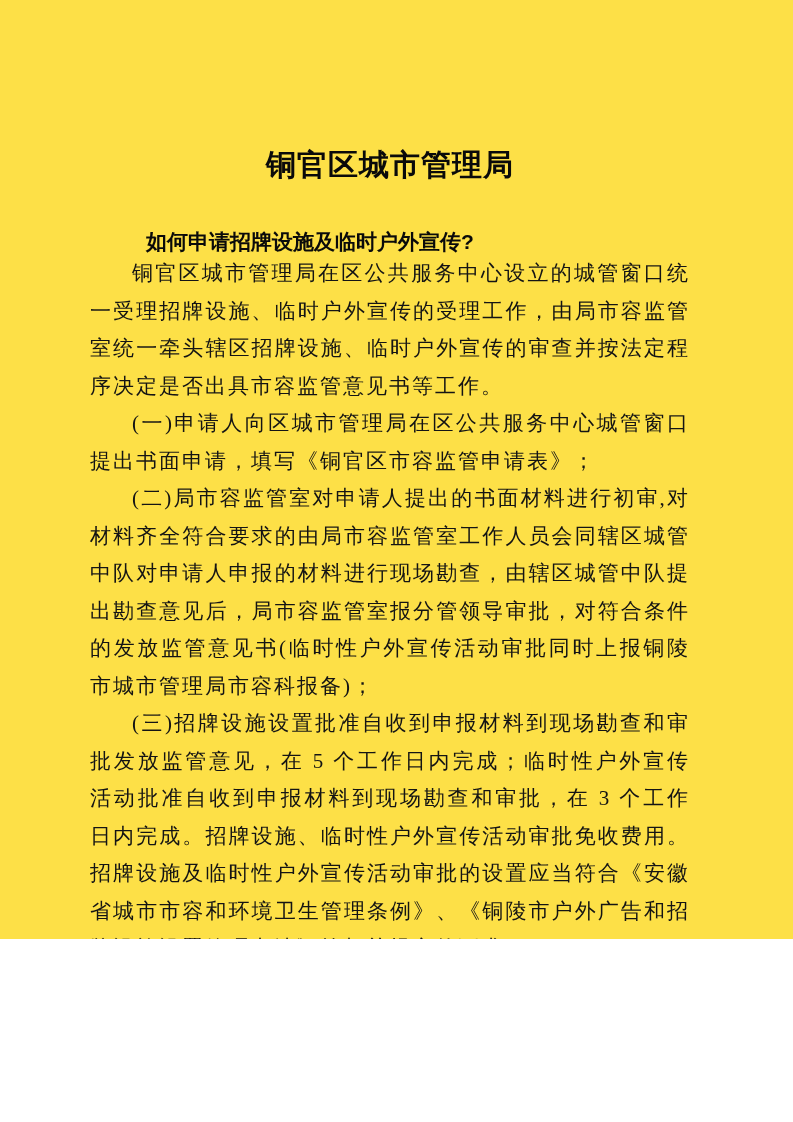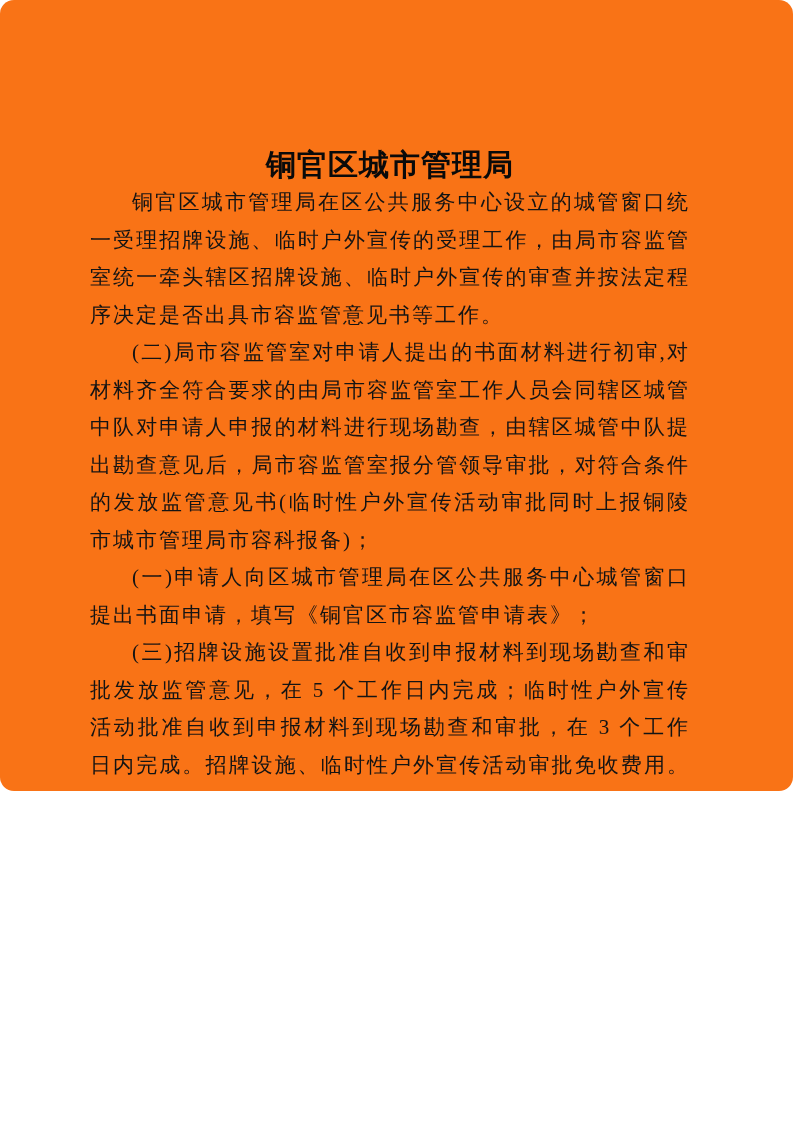--- a/index.html
+++ b/index.html
@@ -3,26 +3,25 @@
 <meta charset="utf-8">
 <style>
   html, body {
     margin: 0;
     padding: 0;
     background: #ffffff;
   }
   .page {
     position: relative;
     width: 793px;
-    height: 791px;
-    background: #f97316;
+    height: 939px;
+    background: #fde047;
     color: #151515;
     font-family: "Liberation Serif", "DejaVu Serif", serif;
     overflow: hidden;
-    border-radius: 14px;
   }
   .content {
     position: absolute;
     left: 90px;
     top: 145px;
     width: 600px;
   }
   .doc-title {
     margin: 0;
     text-align: center;
@@ -82,25 +81,26 @@
   }
 </style>
 </head>
 <body>
 
 <div class="page">
   <div class="content">
 
     <h1 class="doc-title">铜官区城市管理局</h1>
 
+    <h2 class="question">如何申请招牌设施及临时户外宣传?</h2>
 
     <div class="body-text">
       <p>铜官区城市管理局在区公共服务中心设立的城管窗口统一受理招牌设施、临时户外宣传的受理工作，由局市容监管室统一牵头辖区招牌设施、临时户外宣传的审查并按法定程序决定是否出具市容监管意见书等工作。</p>
+      <p>(一)申请人向区城市管理局在区公共服务中心城管窗口提出书面申请，填写《铜官区市容监管申请表》；</p>
       <p>(二)局市容监管室对申请人提出的书面材料进行初审,对材料齐全符合要求的由局市容监管室工作人员会同辖区城管中队对申请人申报的材料进行现场勘查，由辖区城管中队提出勘查意见后，局市容监管室报分管领导审批，对符合条件的发放监管意见书(临时性户外宣传活动审批同时上报铜陵市城市管理局市容科报备)；</p>
-      <p>(一)申请人向区城市管理局在区公共服务中心城管窗口提出书面申请，填写《铜官区市容监管申请表》；</p>
       <p>(三)招牌设施设置批准自收到申报材料到现场勘查和审批发放监管意见，在 5 个工作日内完成；临时性户外宣传活动批准自收到申报材料到现场勘查和审批，在 3 个工作日内完成。招牌设施、临时性户外宣传活动审批免收费用。招牌设施及临时性户外宣传活动审批的设置应当符合《安徽省城市市容和环境卫生管理条例》、《铜陵市户外广告和招牌设施设置管理办法》等相关规定的要求。</p>
     </div>
 
     <div class="meta">
       <div class="meta-line">
         <span class="meta-label">问题类别：</span><span class="meta-value">城市管理</span>
       </div>
       <div class="meta-line">
         <span class="meta-label">咨询机构：</span><span class="meta-value">临时户外宣传的受理工作</span>
       </div>

